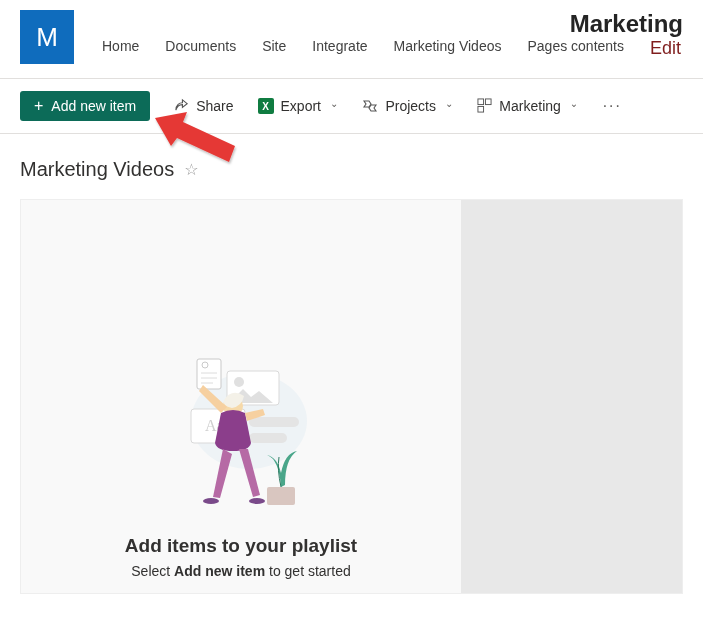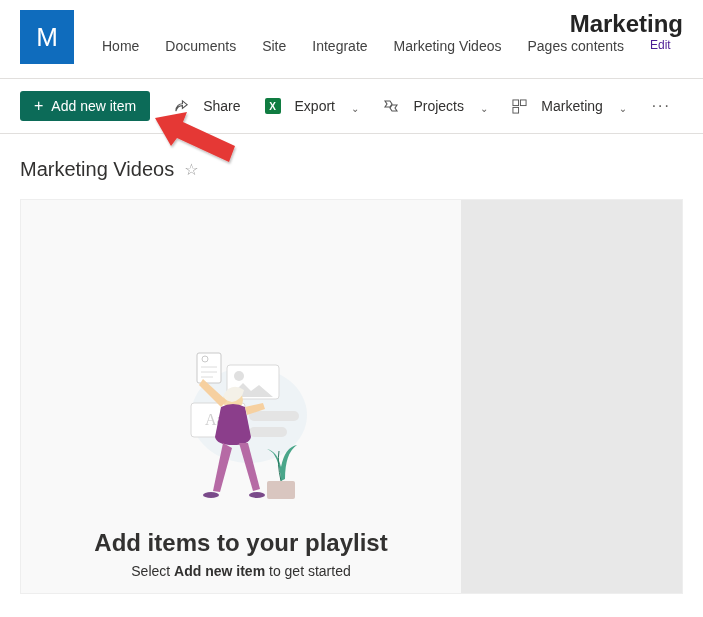--- a/index.html
+++ b/index.html
@@ -16,35 +16,35 @@
   .header { padding: 10px 20px 0 20px; display: flex; align-items: flex-start; }
   .site-logo {
     width: 54px; height: 54px; background: #0F6CBD; color: #fff;
     display: flex; align-items: center; justify-content: center;
     font-size: 26px; font-weight: 400; margin-right: 28px;
   }
   .site-info { flex: 1; }
   .site-title { font-size: 24px; font-weight: 700; color: #242424; text-align: right; }
   .nav-row { margin-top: 0; display: flex; align-items: flex-start; gap: 26px; }
   .nav-item { font-size: 14px; color: #424242; cursor: pointer; }
-  .edit-link { color: #4c1d95; font-size: 12px; cursor: pointer; }
+  .edit-link { color: #7f1d1d; font-size: 18px; cursor: pointer; }
   .divider { border-bottom: 1px solid #e1dfdd; margin-top: 14px; }
 
   .cmdbar {
     display: flex; align-items: center; gap: 24px; padding: 12px 20px;
     border-bottom: 1px solid #e1dfdd;
   }
   .add-btn {
     background: #0c6b58; color: #fff; border: none; padding: 7px 14px;
     border-radius: 3px; font-size: 14px; cursor: pointer;
     display: inline-flex; align-items: center; gap: 8px;
   }
   .add-btn .plus { font-size: 16px; line-height: 1; }
   .cmd {
-    display: inline-flex; align-items: flex-end; gap: 14px;
+    display: inline-flex; align-items: flex-start; gap: 7px;
     color: #323130; cursor: pointer; font-size: 14px;
   }
   .chev { font-size: 10px; color: #605e5c; margin-left: 2px; }
   .excel-icon {
     width: 16px; height: 16px; background: #107c41; border-radius: 2px;
     color: #fff; font-size: 10px; font-weight: 700; display: flex;
     align-items: center; justify-content: center;
   }
   .ellipsis { color: #605e5c; font-size: 16px; letter-spacing: 1px; cursor: pointer; }
 
@@ -59,21 +59,21 @@
   .content-area {
     margin: 0 20px; background: #f7f7f7; border: 1px solid #eee;
     height: 395px; display: flex;
   }
   .content-left {
     width: 440px; background: #f9f9f9; display: flex; align-items: center;
     justify-content: flex-end; flex-direction: column; padding-bottom: 14px;
   }
   .content-right { flex: 1; background: #e8e8e8; }
 
-  .empty-title { font-size: 24px; font-weight: 700; text-align: right; margin-top: 14px; }
+  .empty-title { font-size: 19px; font-weight: 700; text-align: right; margin-top: 14px; }
   .empty-sub { font-size: 14px; text-align: left; margin-top: 6px; color: #323130; }
   .empty-sub strong { font-weight: 700; }
 
   .illus { position: relative; width: 160px; height: 170px; }
 </style>
 </head>
 <body>
 
 <div class="header">
   <div class="site-logo">

